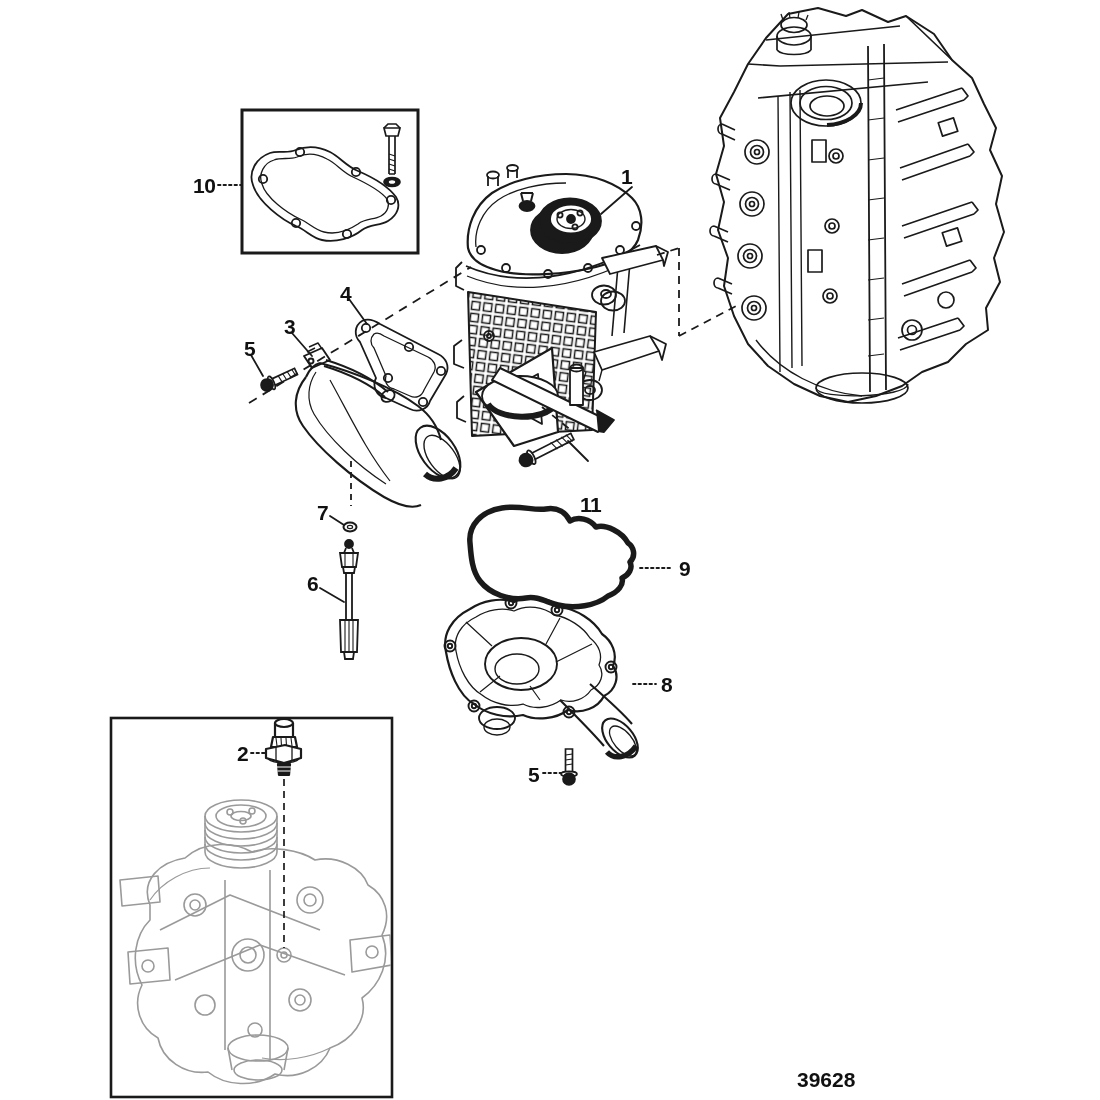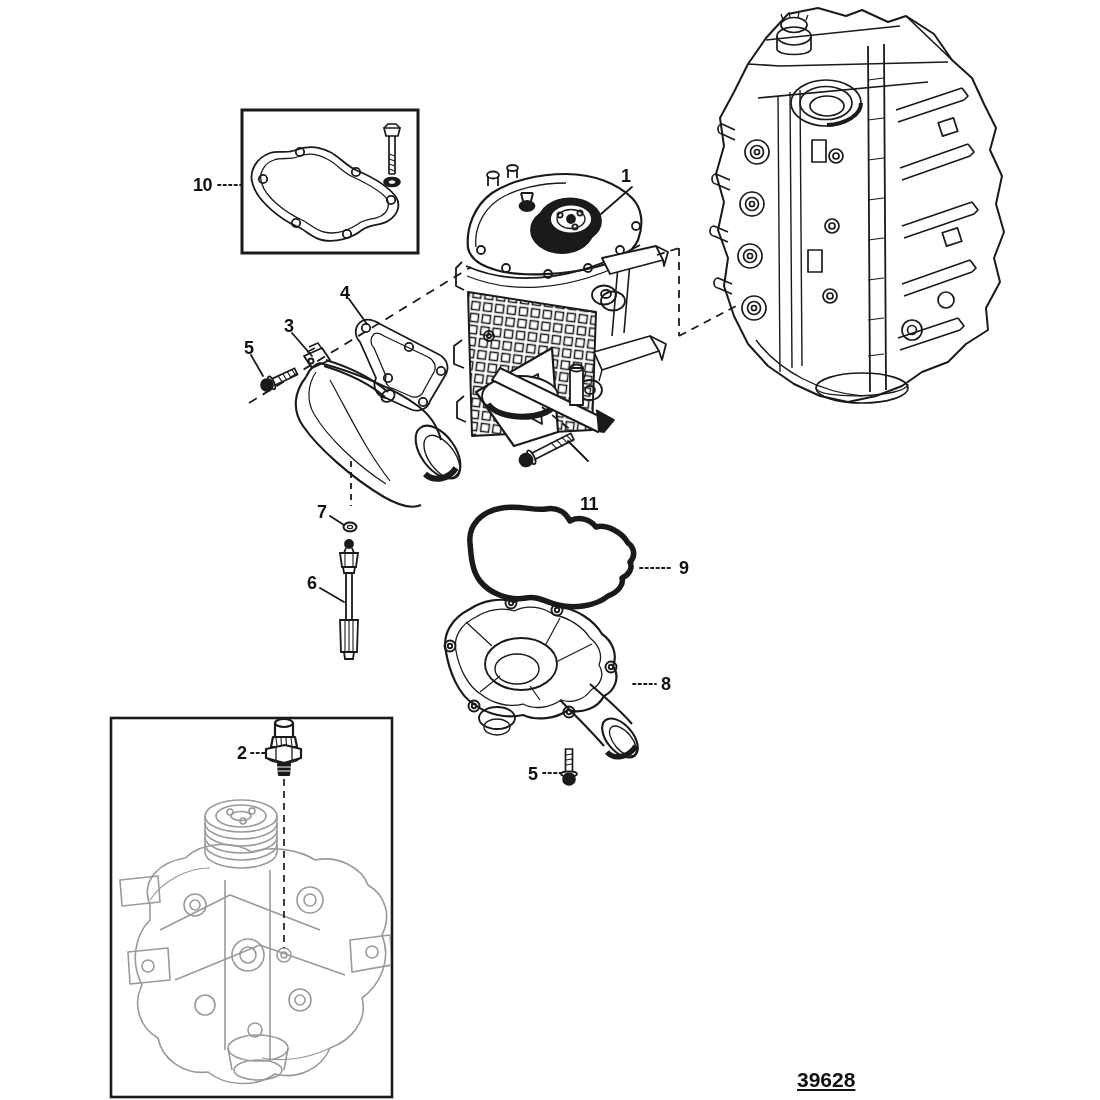--- a/index.html
+++ b/index.html
@@ -1,21 +1,21 @@
 <!DOCTYPE html>
 <html><head>
 <meta charset="utf-8">
 <style>
   html,body{margin:0;padding:0;background:#fff;}
   .stage{position:relative;width:1100px;height:1100px;background:#fff;overflow:hidden;
          font-family:"Liberation Sans",sans-serif;}
   .stage svg{position:absolute;left:0;top:0;}
-  .callout{position:absolute;font-weight:bold;font-size:18px;line-height:21px;color:#111;
+  .callout{position:absolute;font-weight:bold;font-size:21px;line-height:21px;color:#111;
            letter-spacing:-0.5px;user-select:none;text-align:center;}
-  .fignum{position:absolute;left:797px;top:1068px;font-weight:bold;font-size:21px;color:#111;text-decoration:underline;}
+  .fignum{position:absolute;left:797px;top:1068px;font-weight:bold;font-size:21px;color:#111;}
 </style>
 </head>
 <body>
 
 <div class="stage">
 
 <svg width="1100" height="1100" viewBox="0 0 1100 1100">
   <defs>
     <pattern id="waffle" patternUnits="userSpaceOnUse" width="12" height="12" patternTransform="rotate(7)">
       <rect x="1.5" y="1.5" width="8" height="8" fill="none" stroke="#1a1a1a" stroke-width="1.5"></rect>

